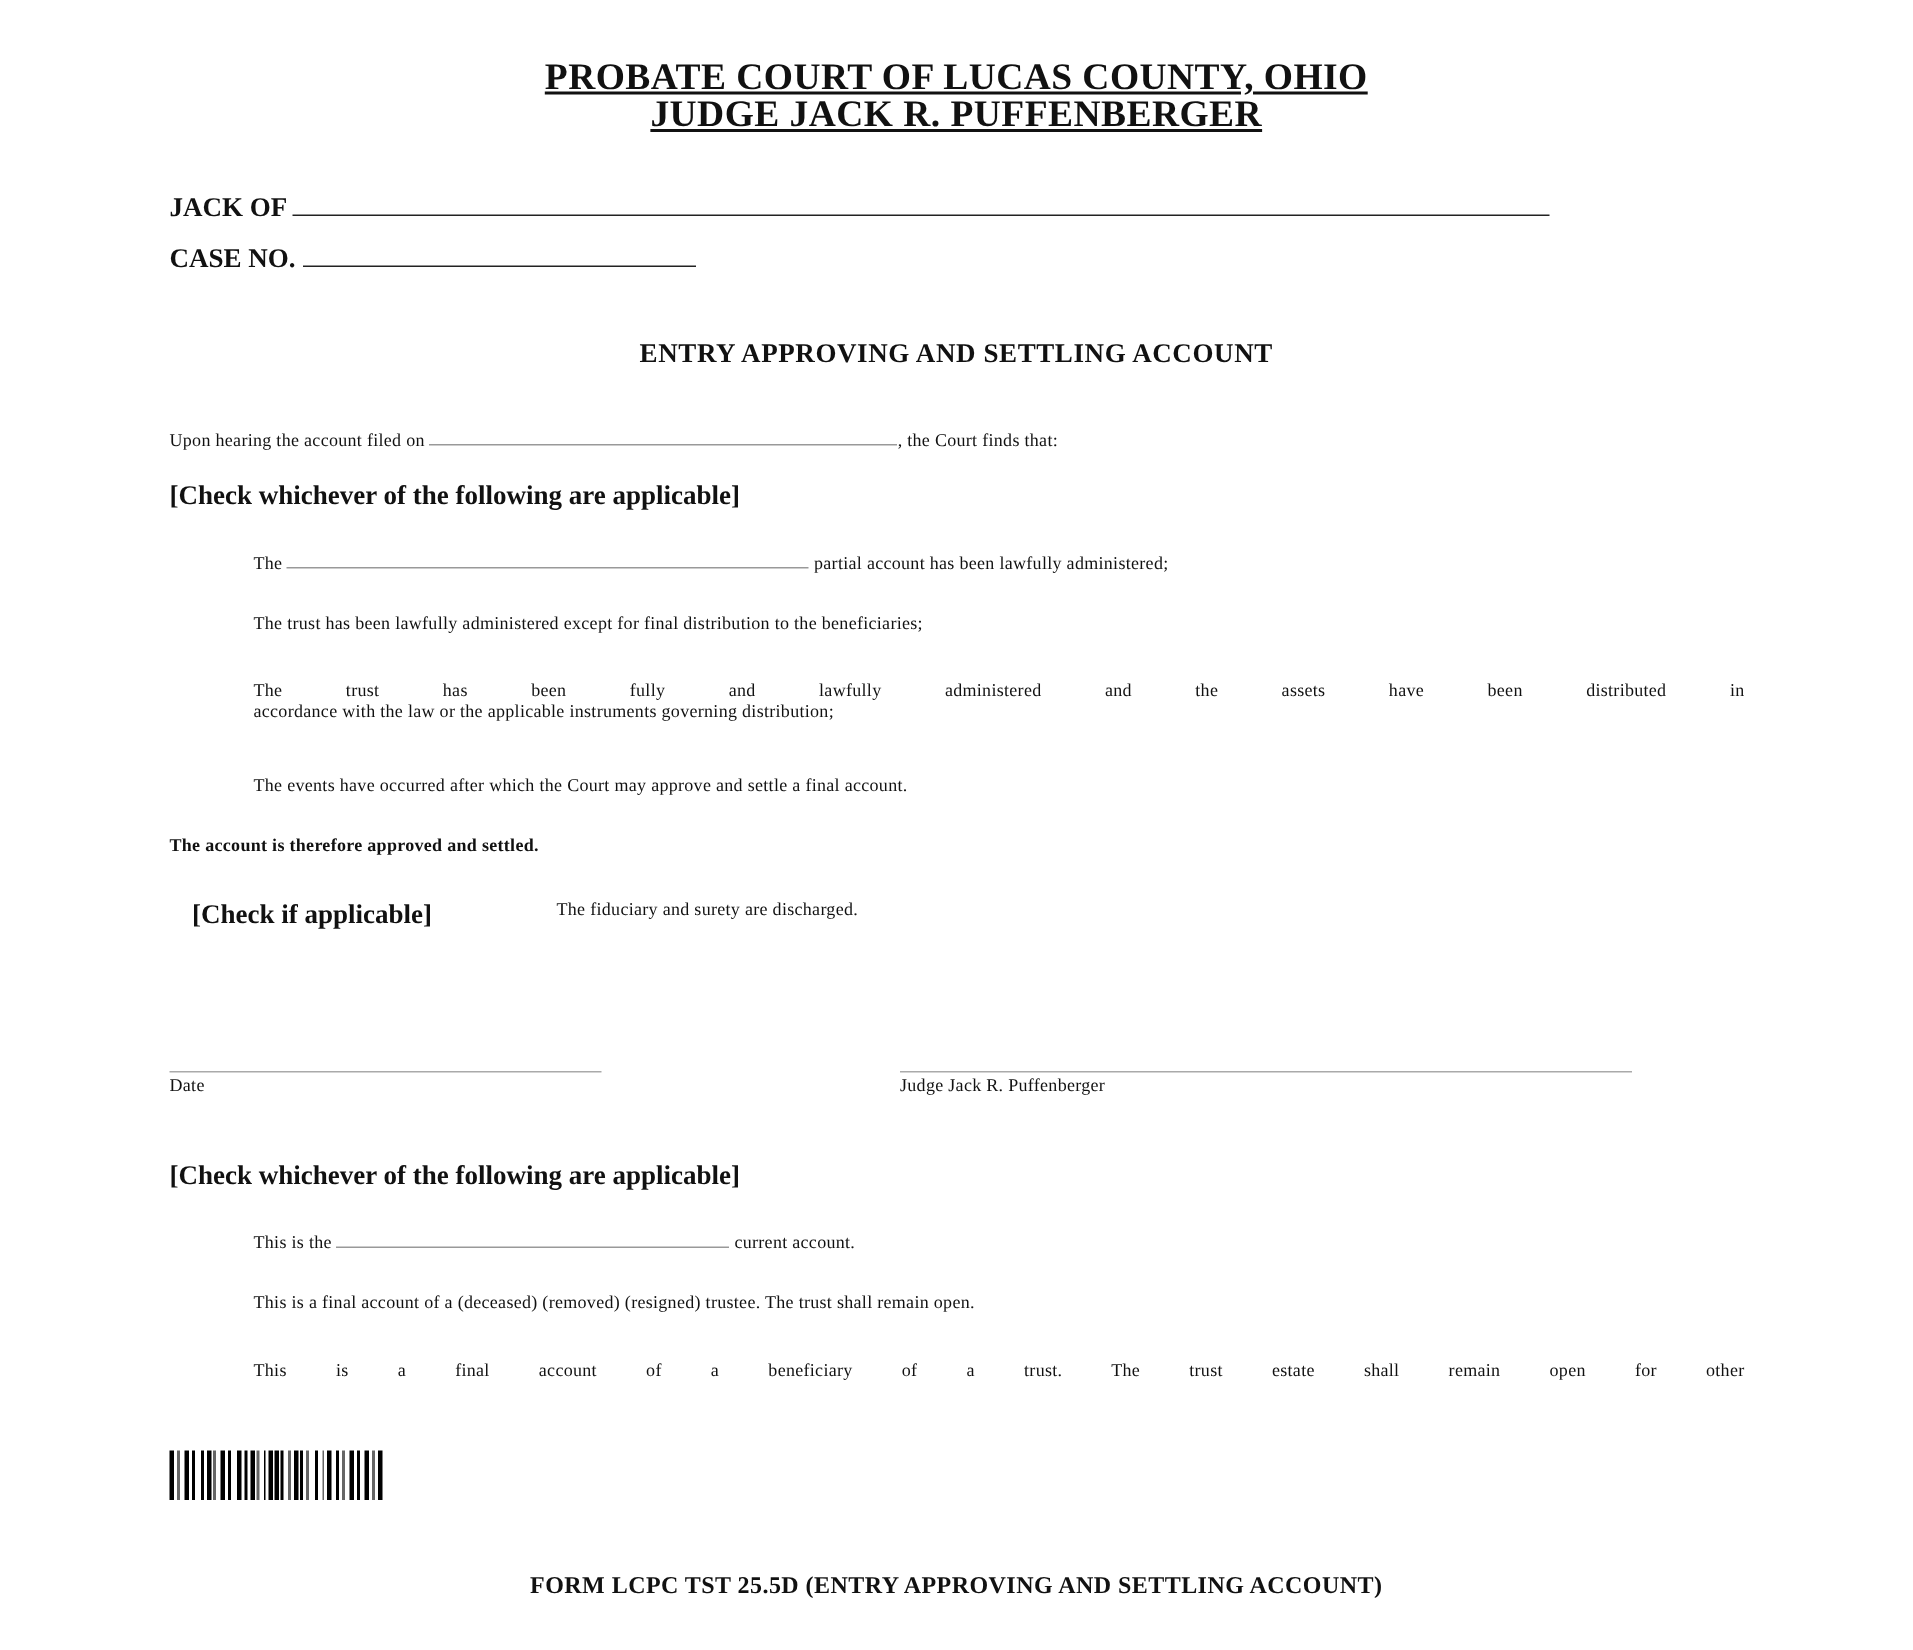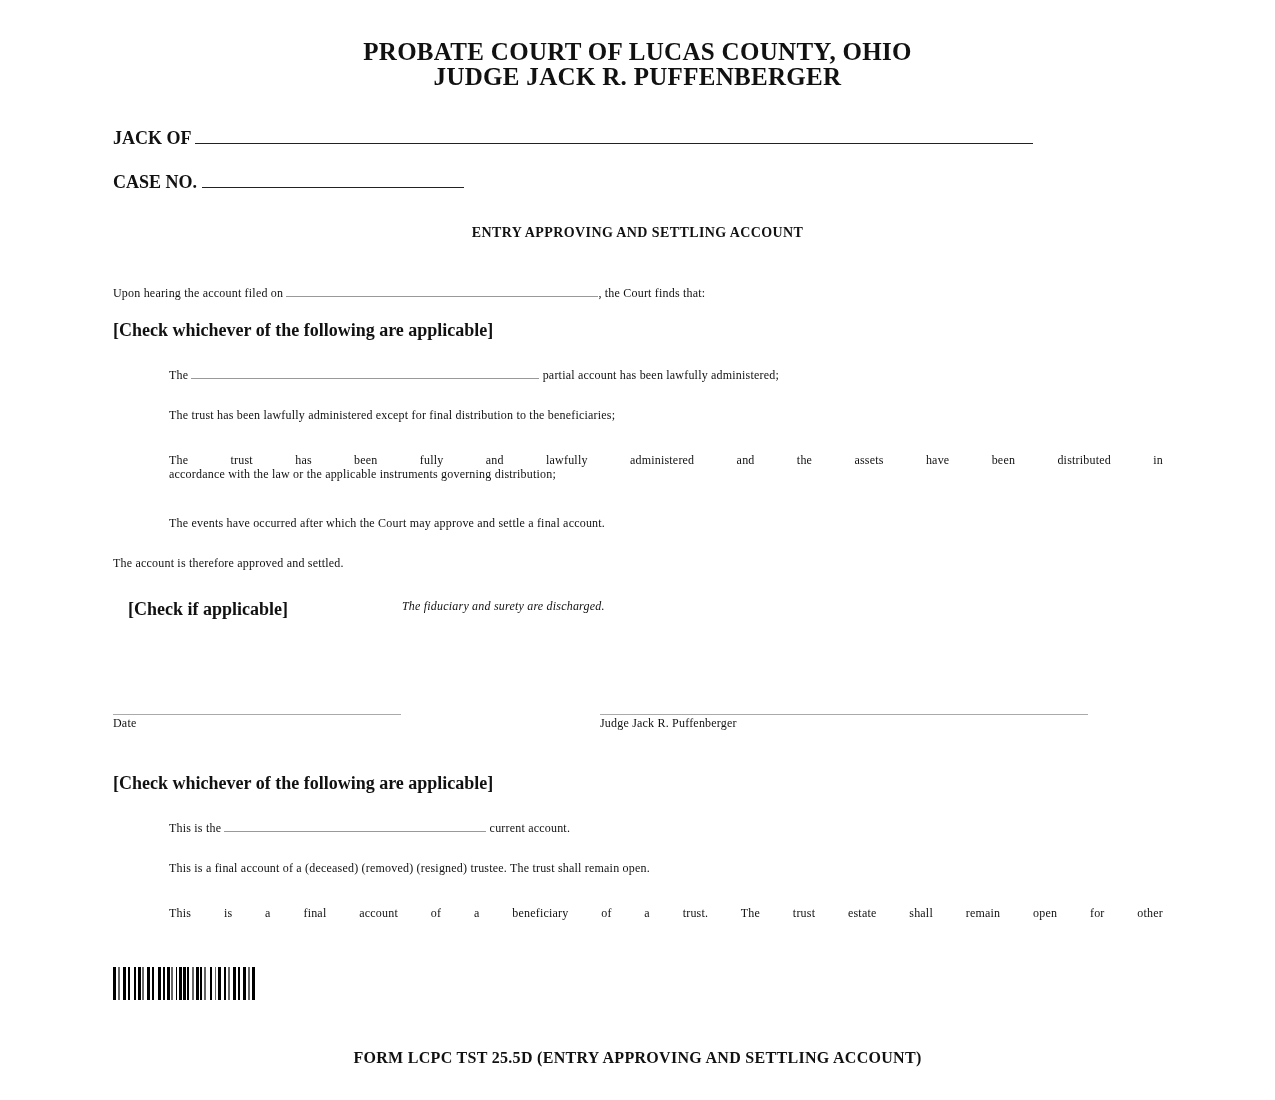--- a/index.html
+++ b/index.html
@@ -1,47 +1,47 @@
 <!DOCTYPE html>
 <html><head>
   <meta charset="utf-8">
   <style>
     html, body { margin: 0; padding: 0; background: #ffffff; }
     body {
       width: 1275px; height: 1100px; position: relative; overflow: hidden;
       font-family: "Liberation Serif", "DejaVu Serif", serif; color: #111;
     }
     .abs { position: absolute; white-space: nowrap; }
-    .hdr { left: 0; width: 1275px; text-align: center; font-weight: bold; font-size: 25px; letter-spacing: 0.3px; }
+    .hdr { left: 0; width: 1275px; text-align: center; font-weight: bold; font-size: 25px; letter-spacing: 0.3px; text-decoration: underline; }
     .lbl { font-weight: bold; font-size: 18px; }
     .body { font-size: 12px; letter-spacing: 0.2px; }
     .blank { display: inline-block; border-bottom: 1.5px solid #222; vertical-align: baseline; height: 14px; }
     .blank-light { display: inline-block; border-bottom: 1.3px solid #999; vertical-align: baseline; height: 14px; }
     .just { white-space: normal; text-align: justify; text-align-last: justify; }
     .sigline { position: absolute; border-top: 1.3px solid #aaa; height: 0; }
     .barcode { position: absolute; left: 113px; top: 967px; width: 196px; height: 33px; display: flex; align-items: stretch; }
     .barcode span { display: block; height: 100%; }
     .footer { left: 0; width: 1275px; text-align: center; font-weight: bold; font-size: 16px; letter-spacing: 0.3px; }
   </style>
 </head>
 <body>
 
 <div class="abs hdr" style="top:38px;">PROBATE COURT OF LUCAS COUNTY, OHIO</div>
 <div class="abs hdr" style="top:63px;">JUDGE JACK R. PUFFENBERGER</div>
 
 <div class="abs lbl" style="left:113px; top:128px;">
   <span>JACK OF</span>
   <span class="blank" style="width:838px;"><span></span></span>
 </div>
-<div class="abs lbl" style="left:113px; top:172px;">
+<div class="abs lbl" style="left:113px; top:162px;">
   <span>CASE NO.</span>
   <span class="blank" style="width:262px;"><span></span></span>
 </div>
 
-<div class="abs" style="left:0; width:1275px; text-align:center; top:225px; font-weight:bold; font-size:14px; letter-spacing:0.4px;">ENTRY APPROVING AND SETTLING ACCOUNT</div>
+<div class="abs" style="left:0; width:1275px; text-align:center; top:225px; font-weight:bold; font-size:18px; letter-spacing:0.4px;">ENTRY APPROVING AND SETTLING ACCOUNT</div>
 
 <div class="abs body" style="left:113px; top:282px;">
   <span>Upon hearing the account filed on</span>
   <span class="blank-light" style="width:312px;"><span></span></span><span>, the Court finds that:</span>
 </div>
 
 <div class="abs lbl" style="left:113px; top:320px;">[Check whichever of the following are applicable]</div>
 
 <div class="abs body" style="left:169px; top:364px;">
   <span>The</span>
@@ -51,24 +51,24 @@
 
 <div class="abs body" style="left:169px; top:408px;">The trust has been lawfully administered except for final distribution to the beneficiaries;</div>
 
 <div class="abs body" style="left:169px; top:453px; width:994px;">
   <div class="just">The trust has been fully and lawfully administered and the assets have been distributed in</div>
   <div style="margin-top:-1px;">accordance with the law or the applicable instruments governing distribution;</div>
 </div>
 
 <div class="abs body" style="left:169px; top:516px;">The events have occurred after which the Court may approve and settle a final account.</div>
 
-<div class="abs body" style="left:113px; top:556px;">The account is therefore approved and settled.</div>
+<div class="abs body" style="left:113px; top:556px;font-weight:bold;">The account is therefore approved and settled.</div>
 
 <div class="abs lbl" style="left:113px; top:599px;margin-left:15px;">[Check if applicable]</div>
-<div class="abs body" style="left:402px; top:599px;font-style:italic;">The fiduciary and surety are discharged.</div>
+<div class="abs body" style="left:371px; top:599px;">The fiduciary and surety are discharged.</div>
 
 <div class="sigline" style="left:113px; top:714px; width:288px;"></div>
 <div class="abs body" style="left:113px; top:716px;">Date</div>
 <div class="sigline" style="left:600px; top:714px; width:488px;"></div>
 <div class="abs body" style="left:600px; top:716px;">Judge Jack R. Puffenberger</div>
 
 <div class="abs lbl" style="left:113px; top:773px;">[Check whichever of the following are applicable]</div>
 
 <div class="abs body" style="left:169px; top:817px;">
   <span>This is the</span>

